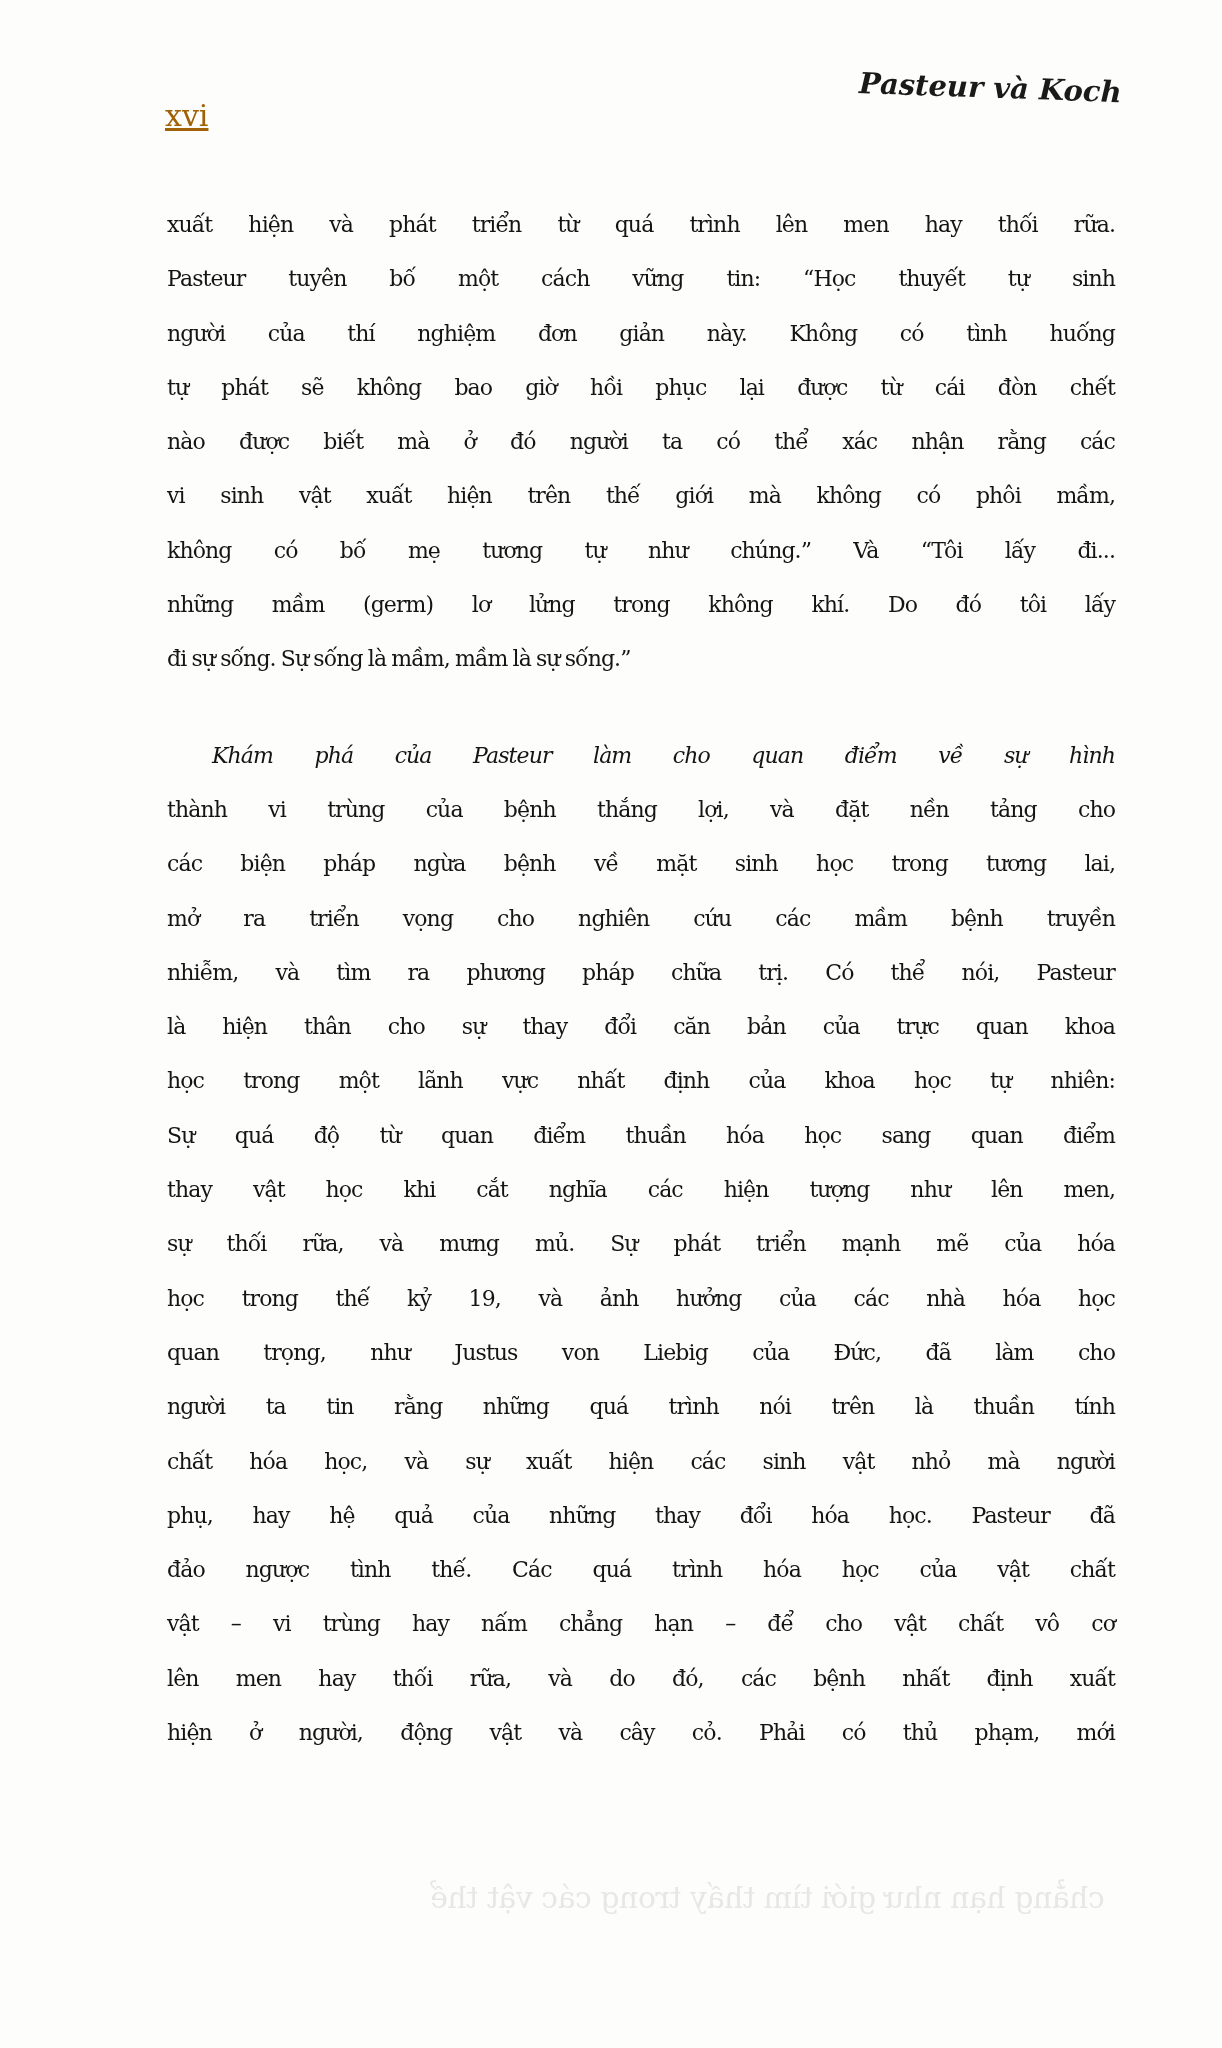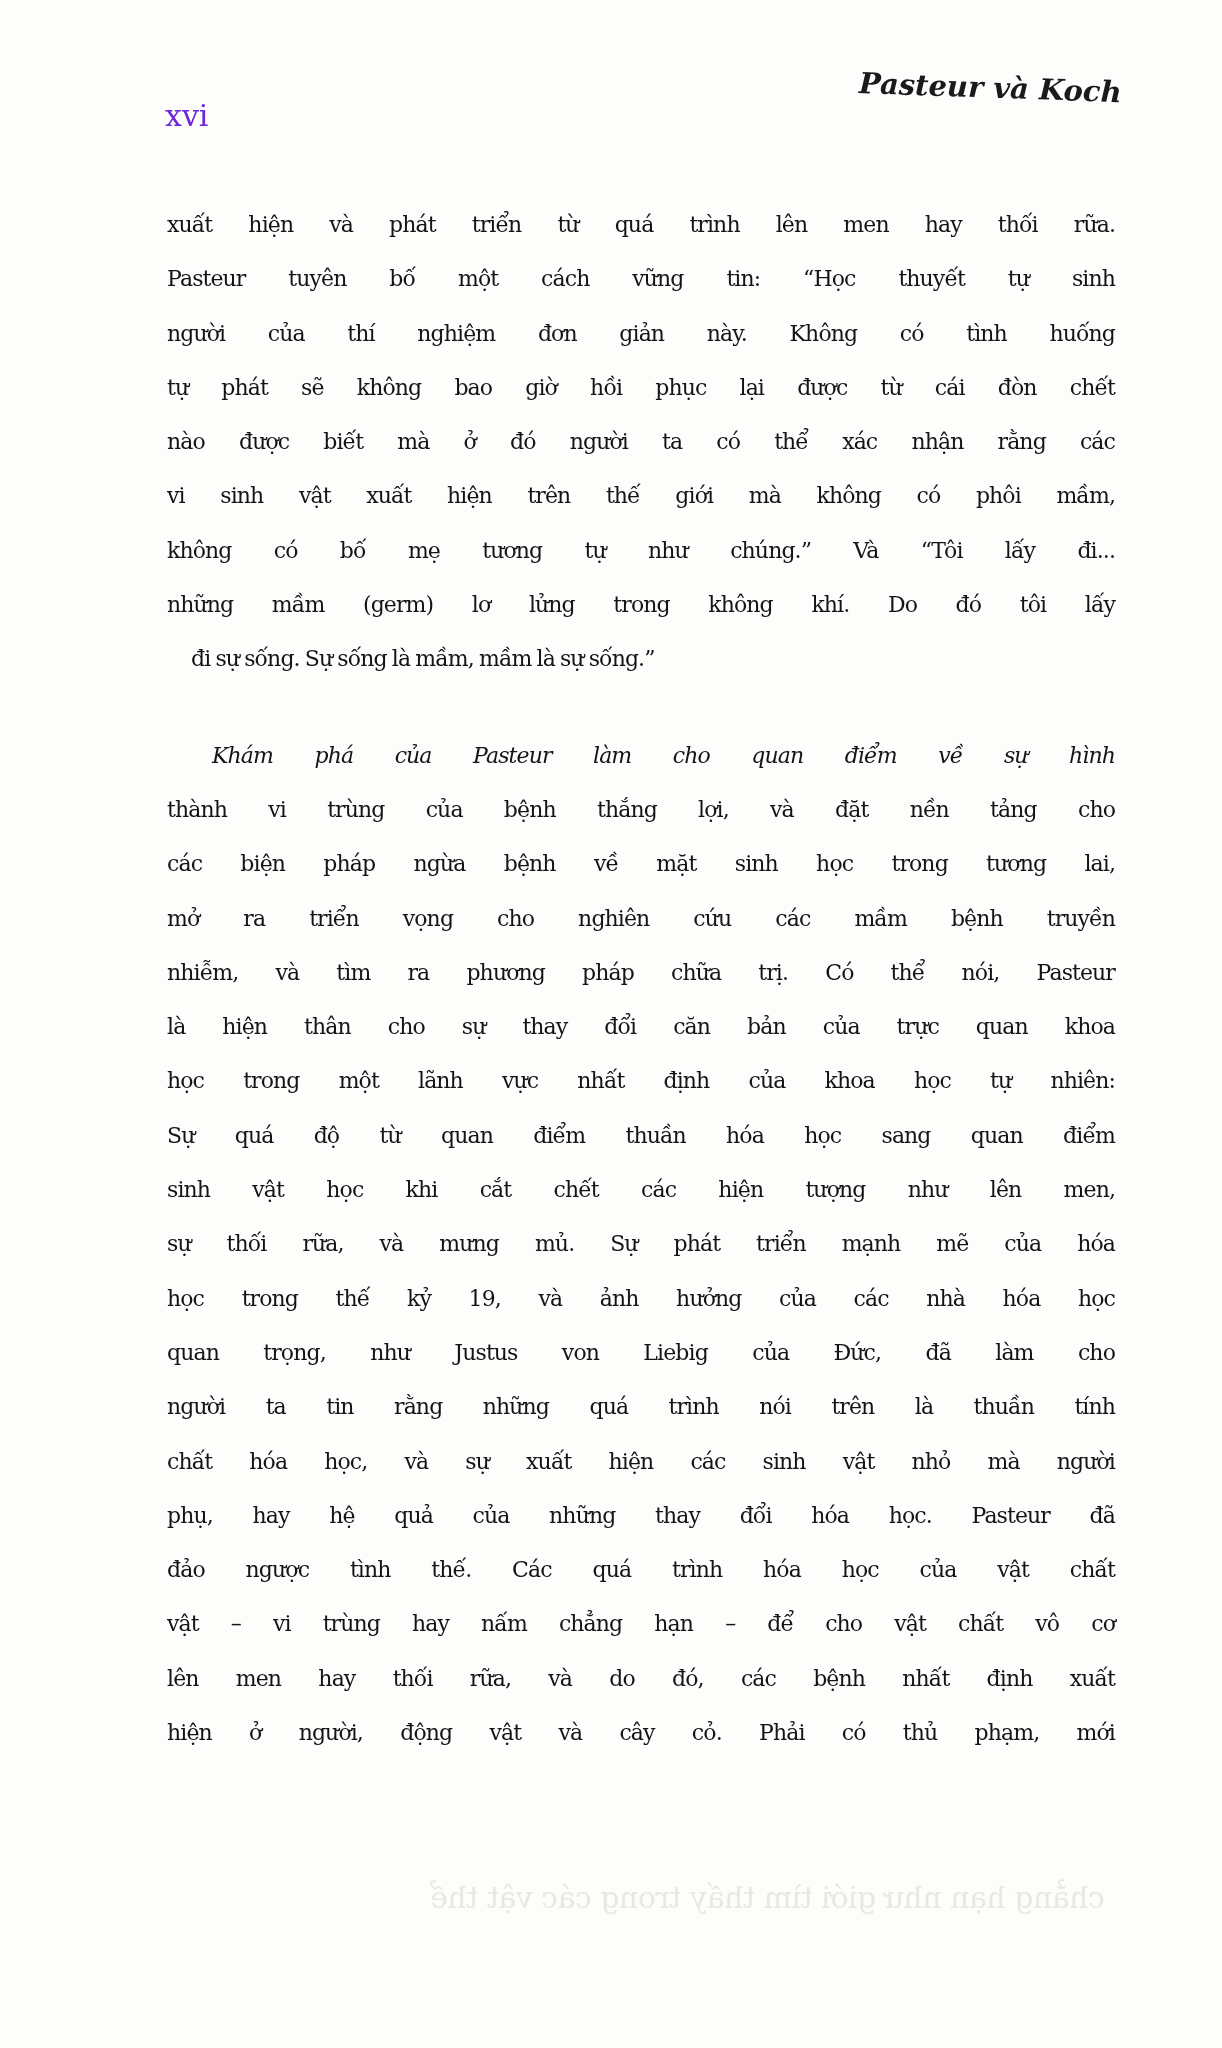--- a/index.html
+++ b/index.html
@@ -19,22 +19,23 @@
       position: absolute;
       left: 0; top: 0;
       width: 1222px;
       height: 2048px;
     }
     .folio {
       position: absolute;
       left: 165px;
       top: 98px;
       font-size: 30px;
-      color: #6d28d9;
+      color: #a16207;
       letter-spacing: 0;
+      text-decoration: underline;
     }
     .running-head {
       position: absolute;
       right: 100px;
       top: 66px;
       font-size: 29px;
       font-style: italic;
       font-weight: bold;
       color: #1a1a1a;
       transform: rotate(2deg);
@@ -52,21 +53,20 @@
       line-height: 54.3px;
       font-size: 22px;
       white-space: nowrap;
       text-align: justify;
       text-align-last: justify;
       letter-spacing: -0.9px;
       word-spacing: -1px;
     }
     .line.last {
       text-align-last: left;
-      margin-left: 24px;
     }
     .line.indent {
       padding-left: 45px;
       font-style: italic;
     }
     .para-gap {
       height: 42px;
     }
     
     .bleed {
@@ -105,21 +105,21 @@
 
     <div class="paragraph">
       <span class="line indent">Khám phá của Pasteur làm cho quan điểm về sự hình</span>
       <span class="line">thành vi trùng của bệnh thắng lợi, và đặt nền tảng cho</span>
       <span class="line">các biện pháp ngừa bệnh về mặt sinh học trong tương lai,</span>
       <span class="line">mở ra triển vọng cho nghiên cứu các mầm bệnh truyền</span>
       <span class="line">nhiễm, và tìm ra phương pháp chữa trị. Có thể nói, Pasteur</span>
       <span class="line">là hiện thân cho sự thay đổi căn bản của trực quan khoa</span>
       <span class="line">học trong một lãnh vực nhất định của khoa học tự nhiên:</span>
       <span class="line">Sự quá độ từ quan điểm thuần hóa học sang quan điểm</span>
-      <span class="line">sinh vật học khi cắt chết các hiện tượng như lên men,</span>
+      <span class="line">thay vật học khi cắt nghĩa các hiện tượng như lên men,</span>
       <span class="line">sự thối rữa, và mưng mủ. Sự phát triển mạnh mẽ của hóa</span>
       <span class="line">học trong thế kỷ 19, và ảnh hưởng của các nhà hóa học</span>
       <span class="line">quan trọng, như Justus von Liebig của Đức, đã làm cho</span>
       <span class="line">người ta tin rằng những quá trình nói trên là thuần tính</span>
       <span class="line">chất hóa học, và sự xuất hiện các sinh vật nhỏ mà người</span>
       <span class="line">phụ, hay hệ quả của những thay đổi hóa học. Pasteur đã</span>
       <span class="line">đảo ngược tình thế. Các quá trình hóa học của vật chất</span>
       <span class="line">vật – vi trùng hay nấm chẳng hạn – để cho vật chất vô cơ</span>
       <span class="line">lên men hay thối rữa, và do đó, các bệnh nhất định xuất</span>
       <span class="line">hiện ở người, động vật và cây cỏ. Phải có thủ phạm, mới</span>

